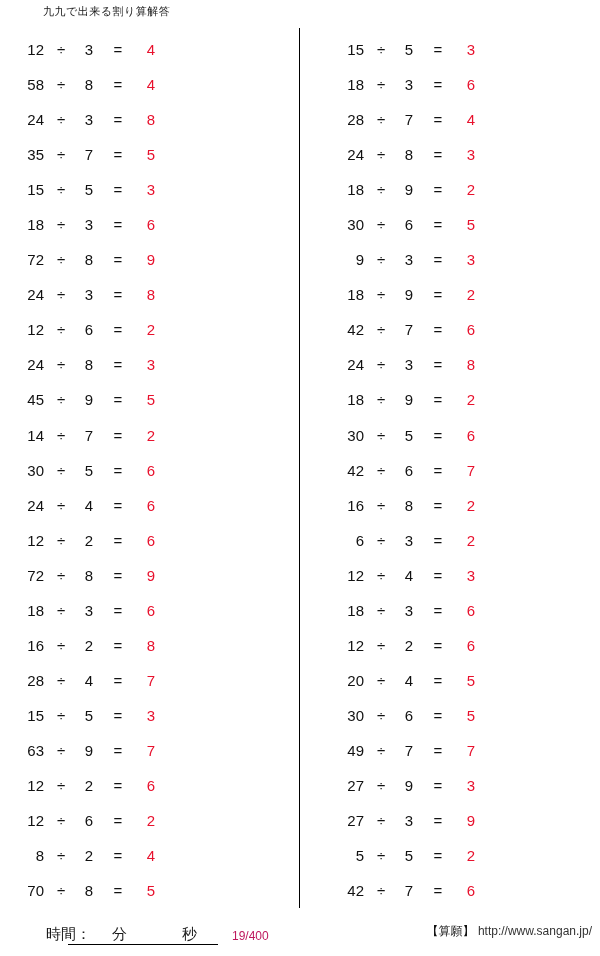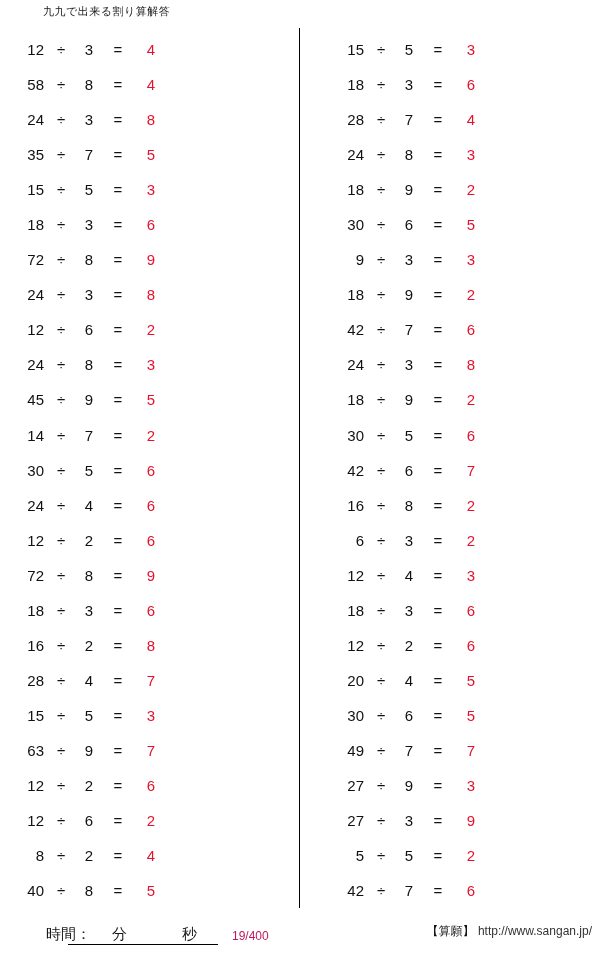--- a/index.html
+++ b/index.html
@@ -287,21 +287,21 @@
         <span class="cell c-ans">2</span>
       </div>
       <div class="prob-row">
         <span class="cell c-a">8</span>
         <span class="cell c-op">÷</span>
         <span class="cell c-b">2</span>
         <span class="cell c-eq">=</span>
         <span class="cell c-ans">4</span>
       </div>
       <div class="prob-row">
-        <span class="cell c-a">40</span>
+        <span class="cell c-a">70</span>
         <span class="cell c-op">÷</span>
         <span class="cell c-b">8</span>
         <span class="cell c-eq">=</span>
         <span class="cell c-ans">5</span>
       </div>
     </div>
   <div class="column right">
       <div class="prob-row">
         <span class="cell c-a">15</span>
         <span class="cell c-op">÷</span>

